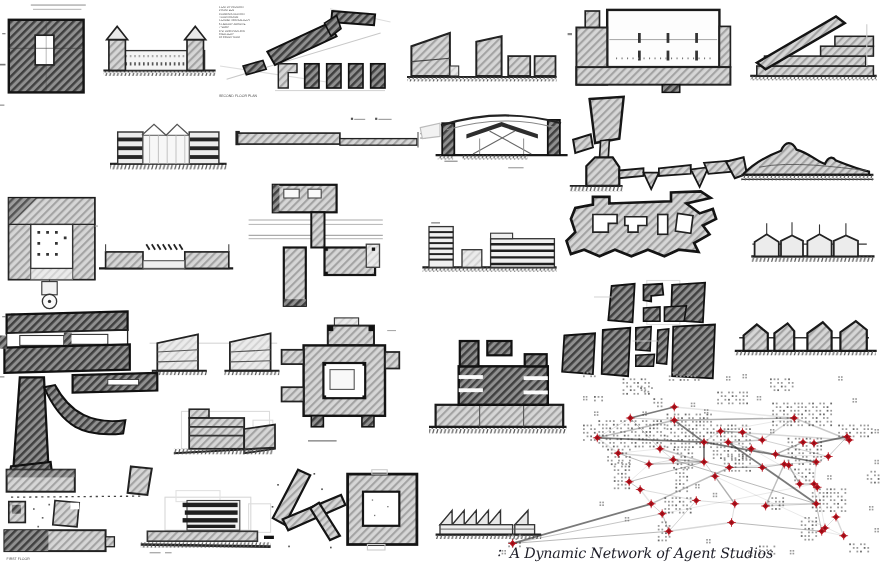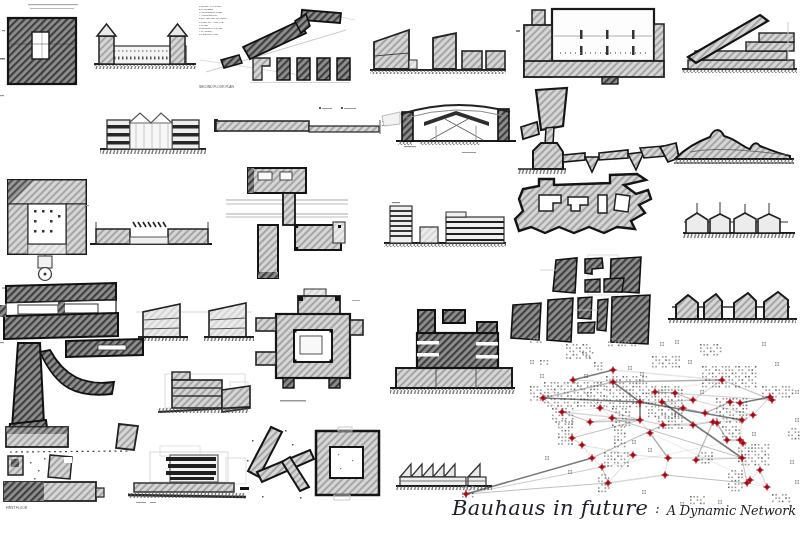--- a/index.html
+++ b/index.html
@@ -1850,17 +1850,16 @@
             <line x1="-4" y1="0" x2="4" y2="0" stroke="#b5121d" stroke-width="0.9" stroke-opacity="0.75"></line>
             <line x1="0" y1="-4" x2="0" y2="4" stroke="#b5121d" stroke-width="0.9" stroke-opacity="0.75"></line>
             <polygon points="0,-3 3,0 0,3 -3,0" fill="#b5121d"></polygon>
             <rect x="-0.9" y="-0.9" width="1.8" height="1.8" fill="#8c0e16"></rect>
           </g>
         </g>
       </g>
 </svg>
 
 <div class="caption">
-  <span class="cap-left">Bauhaus in future</span>
   <span class="cap-colon">:</span>
   <span class="cap-right">A Dynamic Network of Agent Studios</span>
 </div>
 </div>
 
 </body></html>

